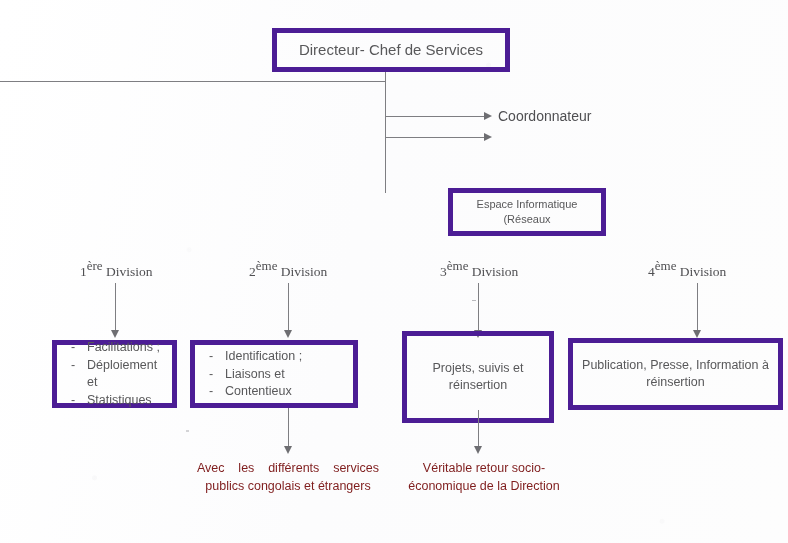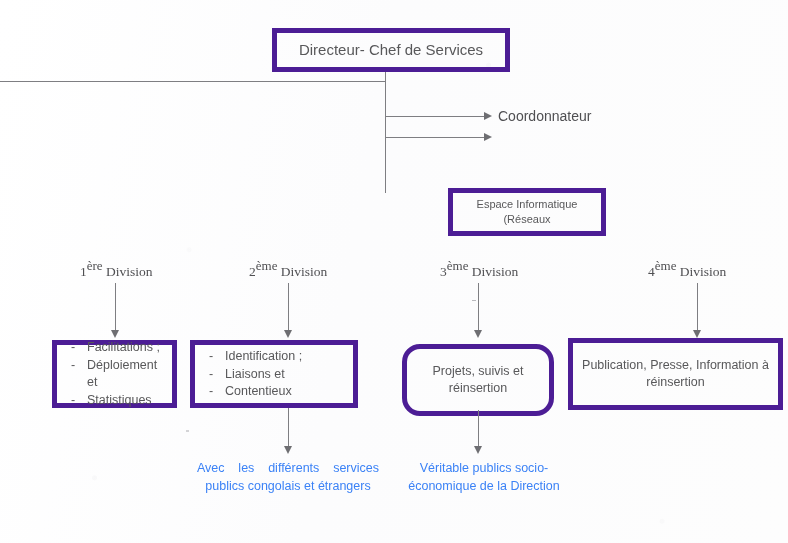--- a/index.html
+++ b/index.html
@@ -101,21 +101,21 @@
     display: flex;
     gap: 10px;
     margin: 1px 0;
   }
   .list-dash { width: 6px; flex: none; }
 
   .note {
     position: absolute;
     font-size: 12.5px;
     line-height: 1.45;
-    color: #3b82f6;
+    color: #7f1d1d;
     text-align: center;
   }
   .note.justify {
     text-align: justify;
     text-align-last: center;
   }
   .note .nline { display: block; }
   .note.justify .nline:first-child {
     text-align: justify;
     text-align-last: justify;
@@ -206,30 +206,30 @@
     <span class="nline">publics congolais et étrangers</span>
   </div>
 
   <div class="label div-label" style="left:440px; top:258px;">
     <span>3</span><sup>ème</sup>
     <span>Division</span>
   </div>
   <div class="speck" style="left:472px; top:300px; width:4px; height:1px;"></div>
   <div class="vline" style="left:478px; top:283px; height:48px;"></div>
   <div class="arrow-down" style="left:474px; top:330px;"></div>
-  <div class="box" style="left:402px; top:344px; width:152px; height:72px; font-size:12.5px;border-radius:18px;">
+  <div class="box" style="left:402px; top:331px; width:152px; height:92px; font-size:12.5px;">
     <div class="box-inner">
       <span class="nline" style="display:block;">Projets, suivis et</span>
       <span class="nline" style="display:block;">réinsertion</span>
     </div>
   </div>
   <div class="vline" style="left:478px; top:410px; height:38px;"></div>
   <div class="arrow-down" style="left:474px; top:446px;"></div>
   <div class="note" style="left:398px; top:459px; width:172px;">
-    <span class="nline">Véritable publics socio-</span>
+    <span class="nline">Véritable retour socio-</span>
     <span class="nline">économique de la Direction</span>
   </div>
 
   <div class="label div-label" style="left:648px; top:258px;">
     <span>4</span><sup>ème</sup>
     <span>Division</span>
   </div>
   <div class="vline" style="left:697px; top:283px; height:48px;"></div>
   <div class="arrow-down" style="left:693px; top:330px;"></div>
   <div class="box" style="left:568px; top:338px; width:215px; height:72px; font-size:12.5px;">

